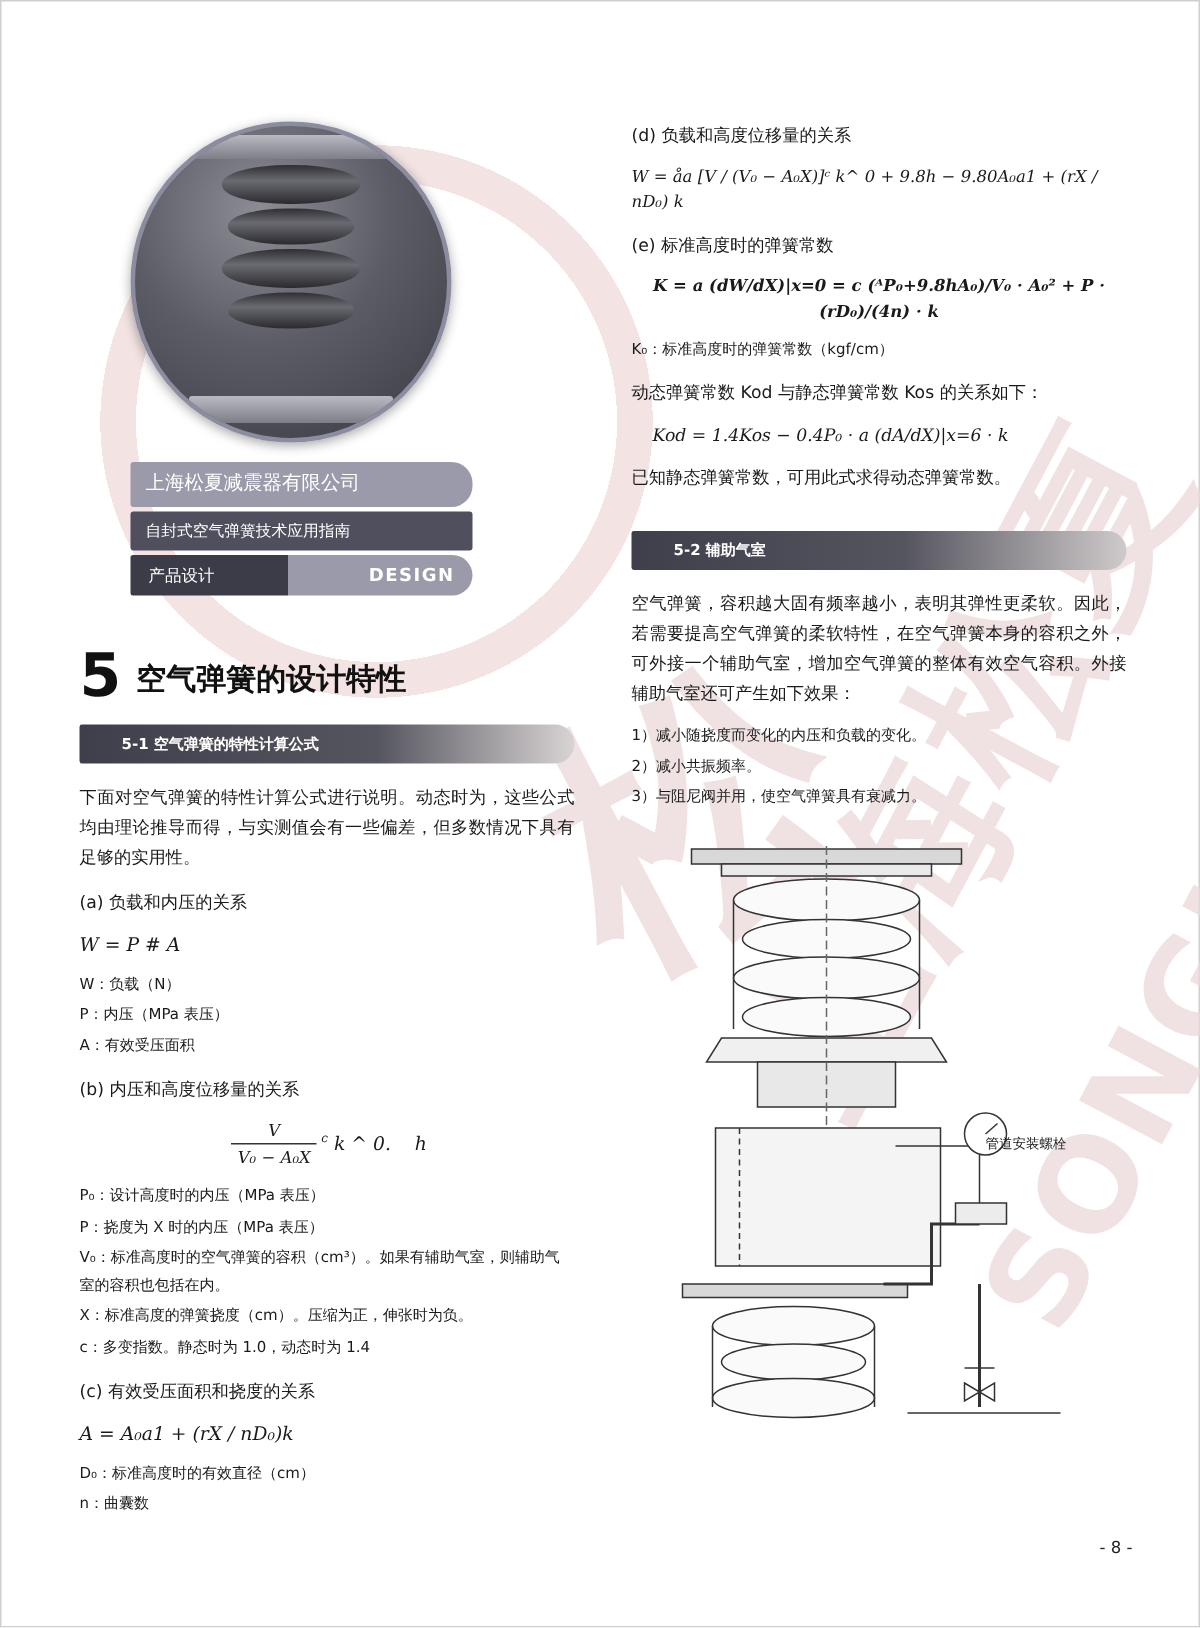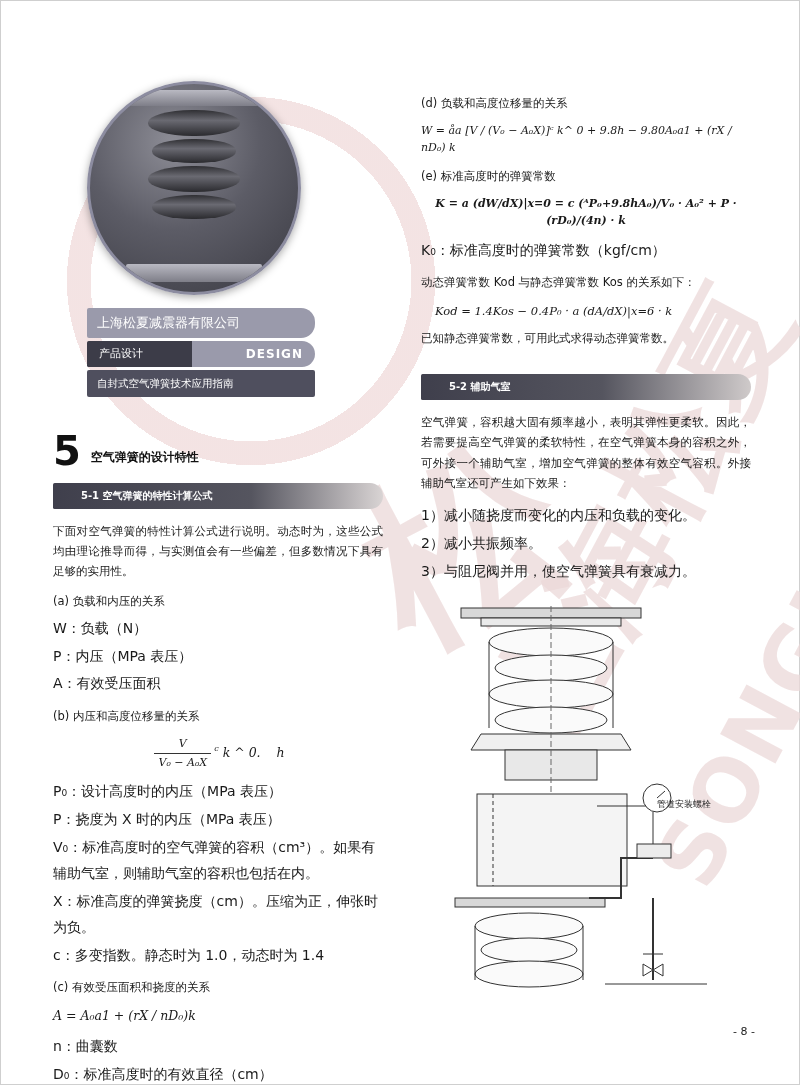--- a/index.html
+++ b/index.html
@@ -51,21 +51,21 @@
     left:500px;top:530px;
     font-size:86px;
     color:#ecd9d9;
     transform:rotate(-62deg);
     letter-spacing:2px;
     white-space:nowrap;
   }
 
   
   .col-left{position:absolute;left:52px;top:60px;width:330px;}
-  .col-right{position:absolute;left:420px;top:92px;width:330px;}
+  .col-right{position:absolute;left:420px;top:79px;width:330px;}
 
   
   .photo-wrap{
     position:relative;width:210px;height:210px;margin:20px auto 0 34px;
   }
   .photo-circle{
     width:208px;height:208px;border-radius:50%;
     border:3px solid #8c8ca0;
     background:
       radial-gradient(circle at 40% 28%, #8d8d96 0%, #5c5c66 45%, #3a3a42 100%);
@@ -110,36 +110,36 @@
   }
   .bar.b-split .right{font-weight:bold;letter-spacing:1px;font-size:12px;}
 
   
   .chapter{
     display:flex;align-items:flex-end;gap:10px;margin:36px 0 14px 0;
   }
   .chapter .num{
     font-size:40px;font-weight:bold;line-height:.9;color:#111;
   }
-  .chapter .ttl{font-size:12px;font-weight:bold;color:#111;padding-bottom:3px;}
+  .chapter .ttl{font-size:20px;font-weight:bold;color:#111;padding-bottom:3px;}
 
   .sec-bar{
     display:block;color:#fff;font-size:10px;font-weight:bold;
     padding:6px 28px;margin:12px 0 12px 0;
     background:linear-gradient(90deg,#3f3f4c 0%,#55555f 60%,#d9d4d4 100%);
     border-radius:2px 16px 16px 2px;
   }
   .sec-bar.right-bar{
     background:linear-gradient(90deg,#3f3f4c 0%,#55555f 55%,#cfcaca 100%);
     margin-top:0;
   }
 
   p.body{font-size:11.5px;line-height:1.75;margin:0 0 10px 0;text-align:justify;}
   .item{font-size:11.5px;line-height:1.8;margin:9px 0 4px 0;}
-  .def{font-size:14px;line-height:1.85;margin:2px 0;}
+  .def{font-size:10px;line-height:1.85;margin:2px 0;}
 
   .formula{
     font-family:"DejaVu Serif","Liberation Serif",serif;
     font-style:italic;font-size:12.5px;
     margin:8px 0 8px 0;line-height:1.6;
   }
   .formula.center{text-align:center;}
   .frac{display:inline-block;vertical-align:middle;text-align:center;margin:0 3px;}
   .frac .n{display:block;border-bottom:1px solid #333;padding:0 4px;font-size:11px;}
   .frac .d{display:block;padding:0 4px;font-size:11px;}
@@ -179,59 +179,63 @@
             <i class="b2"></i>
             <i class="b3"></i>
             <i class="b4"></i>
         </div>
         <div class="plate bot"></div>
       </div>
     </div>
 
     <div class="bars">
       <div class="bar b-main">上海松夏减震器有限公司</div>
+      <div class="bar b-sub">自封式空气弹簧技术应用指南</div>
       <div class="bar b-split">
         <span>产品设计</span>
         <span class="right">DESIGN</span>
       </div>
-      <div class="bar b-sub">自封式空气弹簧技术应用指南</div>
     </div>
 
     <div class="chapter">
       <span class="num">5</span>
       <span class="ttl">空气弹簧的设计特性</span>
     </div>
 
     <div class="sec-bar">5-1  空气弹簧的特性计算公式</div>
 
     <p class="body">下面对空气弹簧的特性计算公式进行说明。动态时为，这些公式均由理论推导而得，与实测值会有一些偏差，但多数情况下具有足够的实用性。</p>
 
     <div class="item">(a)  负载和内压的关系</div>
+    <div class="formula">
+      <span>W = P # A</span>
+      <span style="font-style:normal;font-size:11.5px;">&nbsp;&nbsp;</span>
+    </div>
     <div class="def">W：负载（N）</div>
     <div class="def">P：内压（MPa 表压）</div>
     <div class="def">A：有效受压面积</div>
 
     <div class="item">(b)  内压和高度位移量的关系</div>
     <div class="formula center">
       <span class="frac">
         <span class="n">V</span>
         <span class="d">V₀ − A₀X</span>
       </span><sup>c</sup> k ^ 0.&nbsp;&nbsp;&nbsp;
       <span>h</span>
     </div>
     <div class="def">P₀：设计高度时的内压（MPa 表压）</div>
     <div class="def">P：挠度为 X 时的内压（MPa 表压）</div>
     <div class="def">V₀：标准高度时的空气弹簧的容积（cm³）。如果有辅助气室，则辅助气室的容积也包括在内。</div>
     <div class="def">X：标准高度的弹簧挠度（cm）。压缩为正，伸张时为负。</div>
     <div class="def">c：多变指数。静态时为 1.0，动态时为 1.4</div>
 
     <div class="item">(c)  有效受压面积和挠度的关系</div>
     <div class="formula">A = A₀a1 + (rX / nD₀)k</div>
+    <div class="def">D₀：标准高度时的有效直径（cm）</div>
     <div class="def">n：曲囊数</div>
-    <div class="def">D₀：标准高度时的有效直径（cm）</div>
 
   </div>
 
   <div class="col-right">
 
     <div class="item" style="margin-top:0">(d)  负载和高度位移量的关系</div>
     <div class="formula" style="font-size:11px;">W = åa [V / (V₀ − A₀X)]ᶜ k^ 0 + 9.8h − 9.80A₀a1 + (rX / nD₀) k</div>
 
     <div class="item">(e)  标准高度时的弹簧常数</div>
     <div class="formula center" style="font-size:11px;font-weight:bold;">K = a (dW/dX)|x=0 = c (ᴬP₀+9.8hA₀)/V₀ · A₀² + P · (rD₀)/(4n) · k</div>

